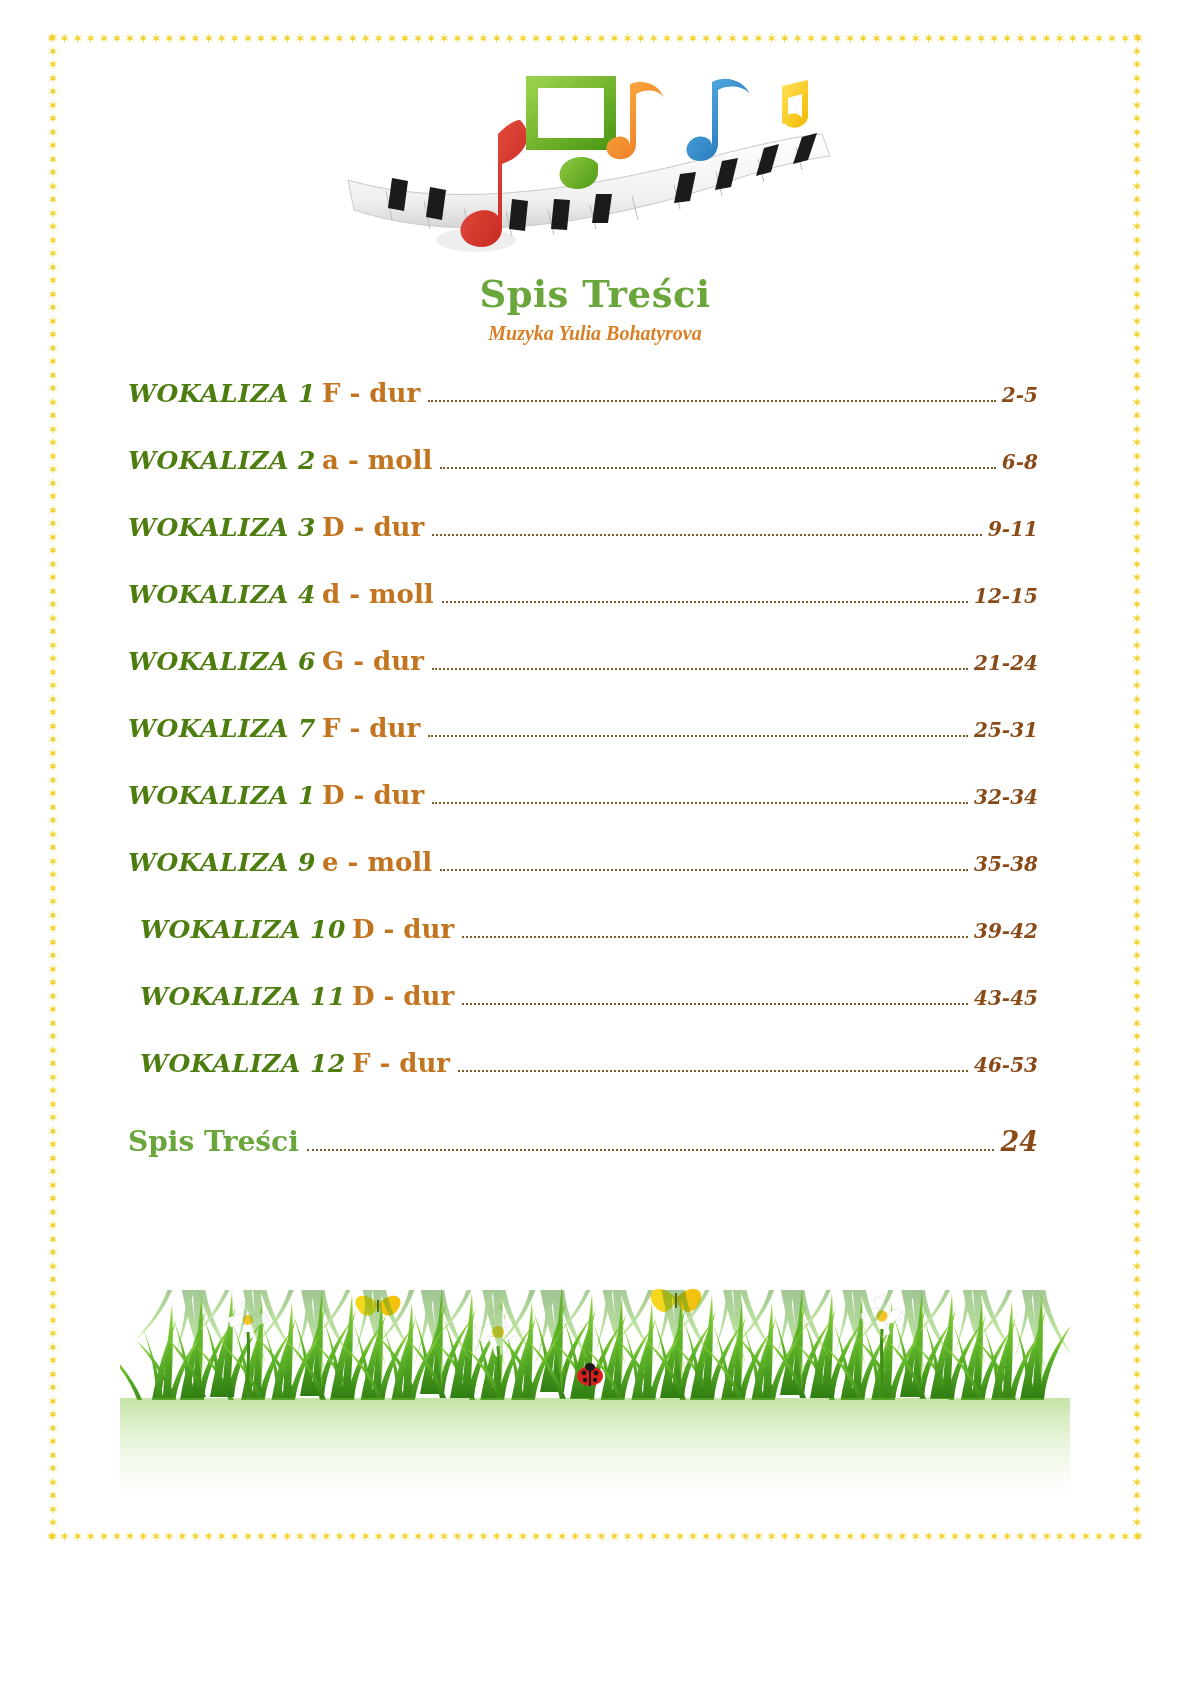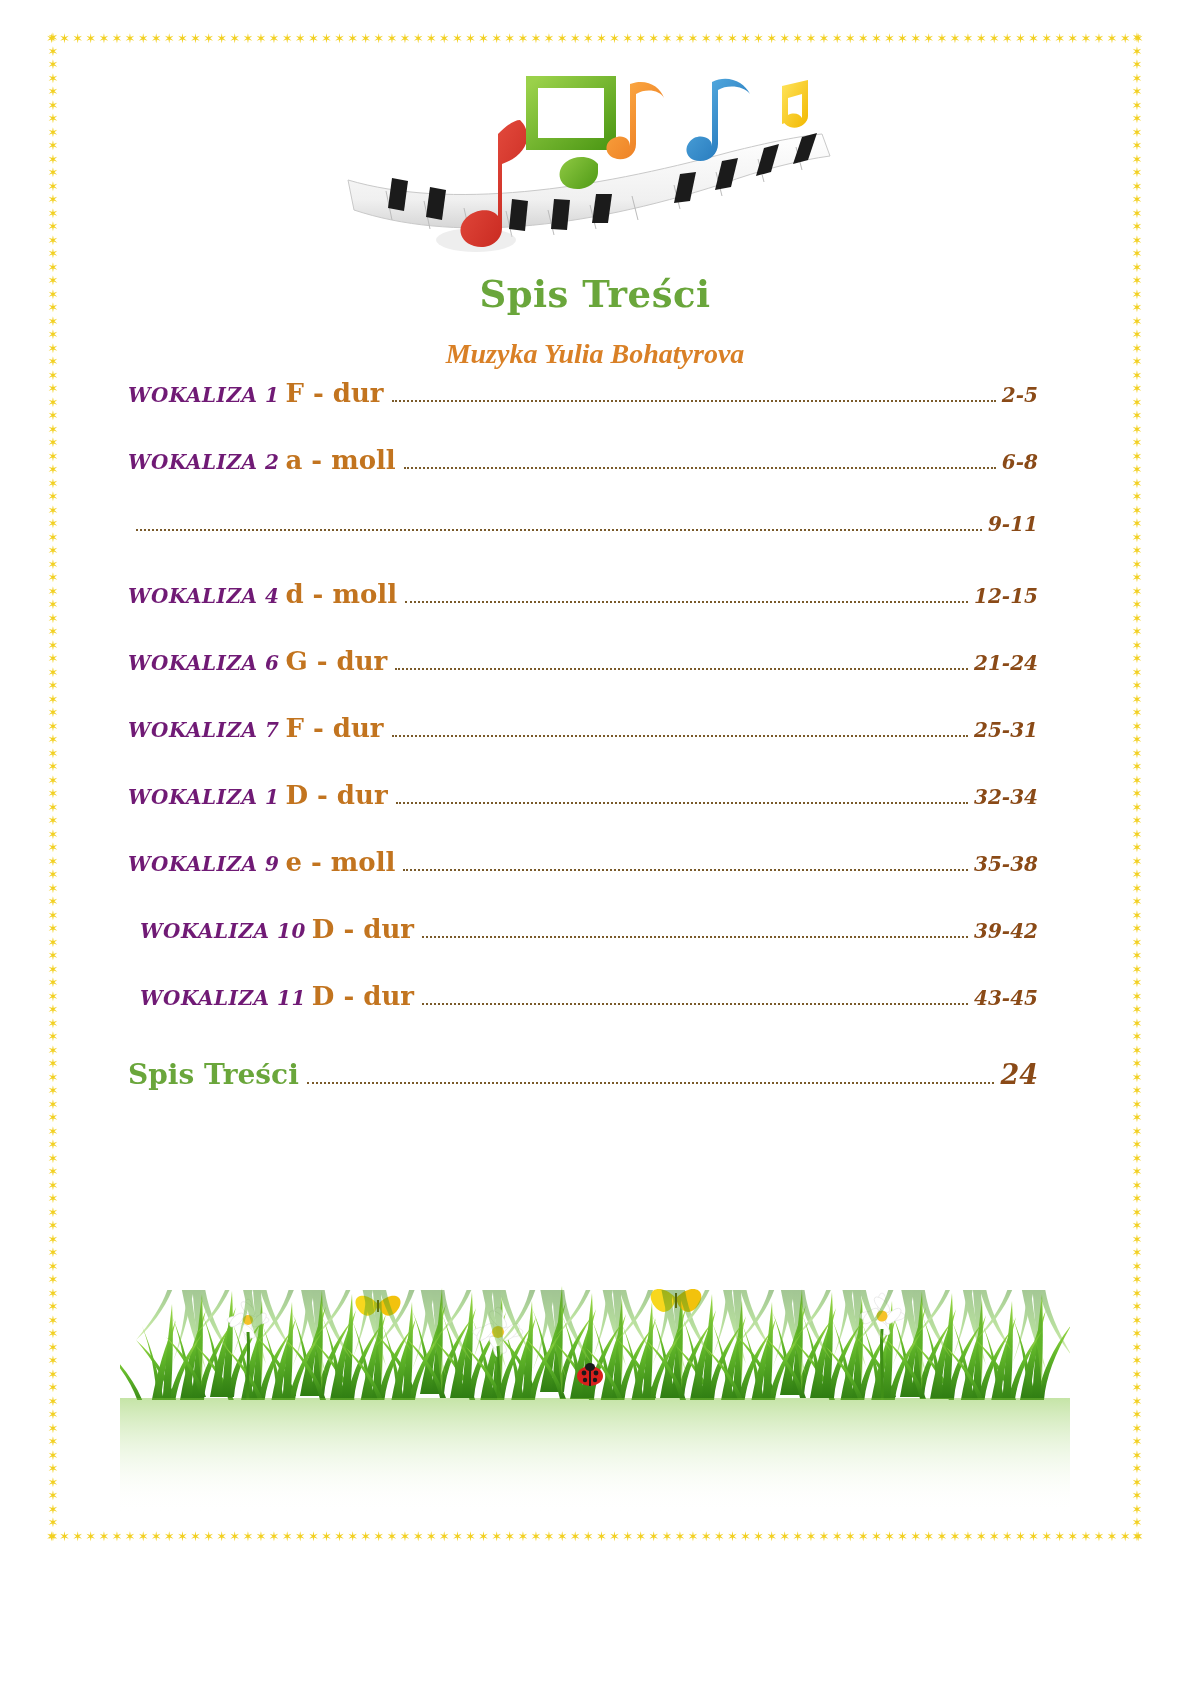--- a/index.html
+++ b/index.html
@@ -81,28 +81,28 @@
     width: 100%;
     text-align: center;
     font-family: "DejaVu Serif", serif;
     font-weight: bold;
     font-size: 37px;
     color: #6aa63b;
     letter-spacing: 0.5px;
   }
   .doc-subtitle {
     position: absolute;
-    top: 338px;
+    top: 322px;
     left: 0;
     width: 100%;
     text-align: center;
     font-family: "Liberation Serif", serif;
     font-style: italic;
     font-weight: bold;
-    font-size: 28px;
+    font-size: 20px;
     color: #d98026;
   }
 
   
   .toc {
     position: absolute;
     left: 128px;
     top: 378px;
     width: 910px;
   }
@@ -113,23 +113,23 @@
   }
   .toc-label {
     white-space: nowrap;
     font-size: 26px;
     color: #a8521a;
   }
   .toc-label .script {
     font-family: "DejaVu Serif", serif;
     font-style: italic;
     font-weight: bold;
-    font-size: 20px;
+    font-size: 25px;
     letter-spacing: 0.5px;
-    color: #701a75;
+    color: #4d7c0f;
   }
   .toc-label .key {
     font-family: "DejaVu Serif", serif;
     font-weight: bold;
     font-size: 26px;
     color: #c2741f;
     margin-left: 6px;
     text-align: center;
   }
   .toc-leader {
@@ -674,20 +674,23 @@
 
     <div class="toc-row">
       <span class="toc-label">
         <span class="script">WOKALIZA  2</span><span class="key">a - moll</span>
       </span>
       <span class="toc-leader"></span>
       <span class="toc-page">6-8</span>
     </div>
 
     <div class="toc-row">
+      <span class="toc-label">
+        <span class="script">WOKALIZA 3</span><span class="key">D - dur</span>
+      </span>
       <span class="toc-leader"></span>
       <span class="toc-page">9-11</span>
     </div>
 
     <div class="toc-row">
       <span class="toc-label">
         <span class="script">WOKALIZA 4</span><span class="key">d - moll</span>
       </span>
       <span class="toc-leader"></span>
       <span class="toc-page">12-15</span>
@@ -735,20 +738,27 @@
     </div>
 
     <div class="toc-row indent">
       <span class="toc-label">
         <span class="script">WOKALIZA  11</span><span class="key">D - dur</span>
       </span>
       <span class="toc-leader"></span>
       <span class="toc-page">43-45</span>
     </div>
 
+    <div class="toc-row indent">
+      <span class="toc-label">
+        <span class="script">WOKALIZA  12</span><span class="key">F - dur</span>
+      </span>
+      <span class="toc-leader"></span>
+      <span class="toc-page">46-53</span>
+    </div>
 
     <div class="toc-row final">
       <span class="toc-label">Spis Treści</span>
       <span class="toc-leader"></span>
       <span class="toc-page">24</span>
     </div>
 
   </div>
 
   <div class="art-bottom">

